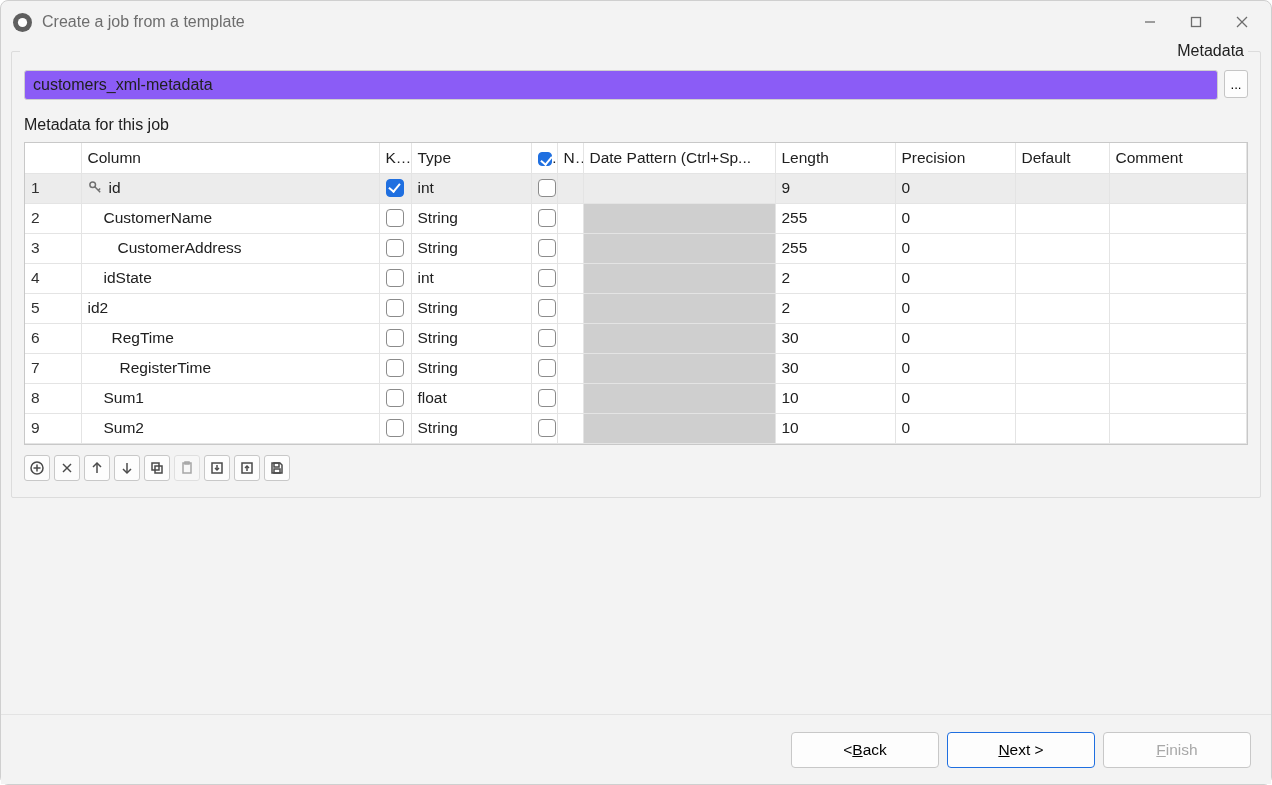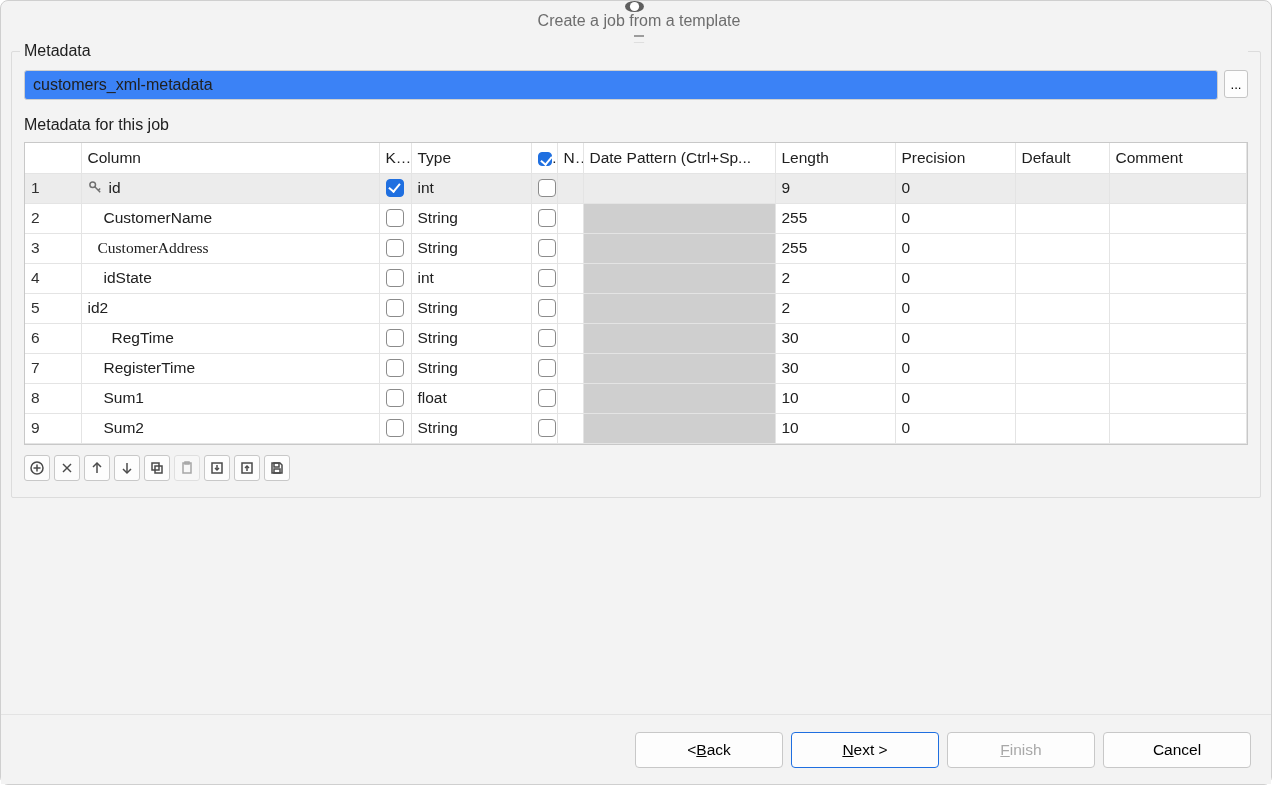--- a/index.html
+++ b/index.html
@@ -5,21 +5,21 @@
 * { box-sizing: border-box; margin: 0; padding: 0; }
 body { font-family: "Segoe UI", Arial, sans-serif; font-size: 15px; color: #202020;
   background: #fff; width: 1272px; height: 785px; overflow: hidden; }
 
 
 .window { width: 1272px; height: 785px; border: 1px solid #cfcfcf; border-radius: 8px;
   background: #f3f3f3; position: relative; display: flex; flex-direction: column; }
 
 
 .titlebar { height: 42px; display: flex; align-items: center; padding: 0 6px 0 12px;
-  color: #6d6d6d; flex-direction: column; }
+  color: #6d6d6d; }
 .titlebar-icon { width: 19px; height: 19px; border-radius: 50%; background: #5f5f5f;
   display:flex; align-items:center; justify-content:center; margin-right: 10px; }
 .titlebar-icon svg { width: 11px; height: 11px; fill:#fff; }
 .titlebar-title { font-size: 16px; }
 .titlebar-spacer { flex: 1; }
 .win-btn { width: 46px; height: 32px; display:flex; align-items:center; justify-content:center;
   cursor: pointer; color:#6d6d6d; }
 .win-btn svg { width: 12px; height: 12px; stroke: currentColor; fill:none; stroke-width:1.3; }
 
 
@@ -28,27 +28,27 @@
 .banner-title { font-size: 17px; color:#202020; }
 .banner-shade { position:absolute; top:0; right:0; width:210px; height:40px;
   background: linear-gradient(200deg, #cfe0f5 0%, #e8f1fb 40%, #fff 80%); }
 
 
 .main { flex:1; padding: 8px 10px 8px 10px; overflow:auto; }
 
 
 .fieldset { border: 1px solid #dcdcdc; border-radius: 2px; padding: 10px 12px 16px 12px;
   background:#f3f3f3; }
-.legend { margin: -20px 0 10px -4px; padding: 0 4px; background:#f3f3f3; font-size:16px; }
+.legend { margin: -20px 0 10px -4px; padding: 0 4px; background:#f3f3f3; font-size:16px;text-align:right; }
 
 .label { font-size:16px; margin-bottom: 8px; }
 
 .schema-row { display:flex; gap:6px; margin-bottom: 16px; }
 .schema-input { flex:1; height: 30px; border:1px solid #cfcfcf; border-radius:3px;
-  padding: 0 8px; font-size:16px; background:#3b82f6; color:#202020; }
+  padding: 0 8px; font-size:16px; background:#8b5cf6; color:#202020; }
 .browse-btn { width: 24px; height: 28px; border:1px solid #c5c5c5; border-radius:3px;
   background:#fdfdfd; display:flex; align-items:center; justify-content:center;
   cursor:pointer; }
 
 
 .table-wrap { border:1px solid #c8c8c8; background:#fff; }
 table { width:100%; border-collapse: collapse; table-layout:fixed; }
 th, td { border-right: 1px solid #e4e4e4; border-bottom:1px solid #e4e4e4;
   padding: 4px 6px; font-weight: normal; text-align:left; font-size:15.5px;
   height: 30px; overflow:hidden; white-space:nowrap; text-overflow:ellipsis; }
@@ -198,21 +198,21 @@
                 <td class="center"><span class="chk"></span></td>
                 <td></td>
                 <td class="greyed"></td>
                 <td>255</td>
                 <td>0</td>
                 <td></td>
                 <td></td>
               </tr>
               <tr>
                 <td class="rownum">3</td>
-                <td style="padding-left: 16px; font-family: Liberation Serif, serif;">CustomerAddress</td>
+                <td style="padding-left: 36px;">CustomerAddress</td>
                 <td class="center"><span class="chk"></span></td>
                 <td>String</td>
                 <td class="center"><span class="chk"></span></td>
                 <td></td>
                 <td class="greyed"></td>
                 <td>255</td>
                 <td>0</td>
                 <td></td>
                 <td></td>
               </tr>
@@ -250,21 +250,21 @@
                 <td class="center"><span class="chk"></span></td>
                 <td></td>
                 <td class="greyed"></td>
                 <td>30</td>
                 <td>0</td>
                 <td></td>
                 <td></td>
               </tr>
               <tr>
                 <td class="rownum">7</td>
-                <td style="padding-left: 22px;">RegisterTime</td>
+                <td style="padding-left: 38px;">RegisterTime</td>
                 <td class="center"><span class="chk"></span></td>
                 <td>String</td>
                 <td class="center"><span class="chk"></span></td>
                 <td></td>
                 <td class="greyed"></td>
                 <td>30</td>
                 <td>0</td>
                 <td></td>
                 <td></td>
               </tr>
@@ -370,17 +370,14 @@
     <button class="btn primary">
       <span></span>
         <span class="mn">N</span>
         <span>ext &gt;</span>
     </button>
     <button class="btn disabled">
       <span></span>
         <span class="mn">F</span>
         <span>inish</span>
     </button>
-    <button class="btn">
-      <span>Cancel</span>
-    </button>
   </div>
 </div>
 
 </body></html>

